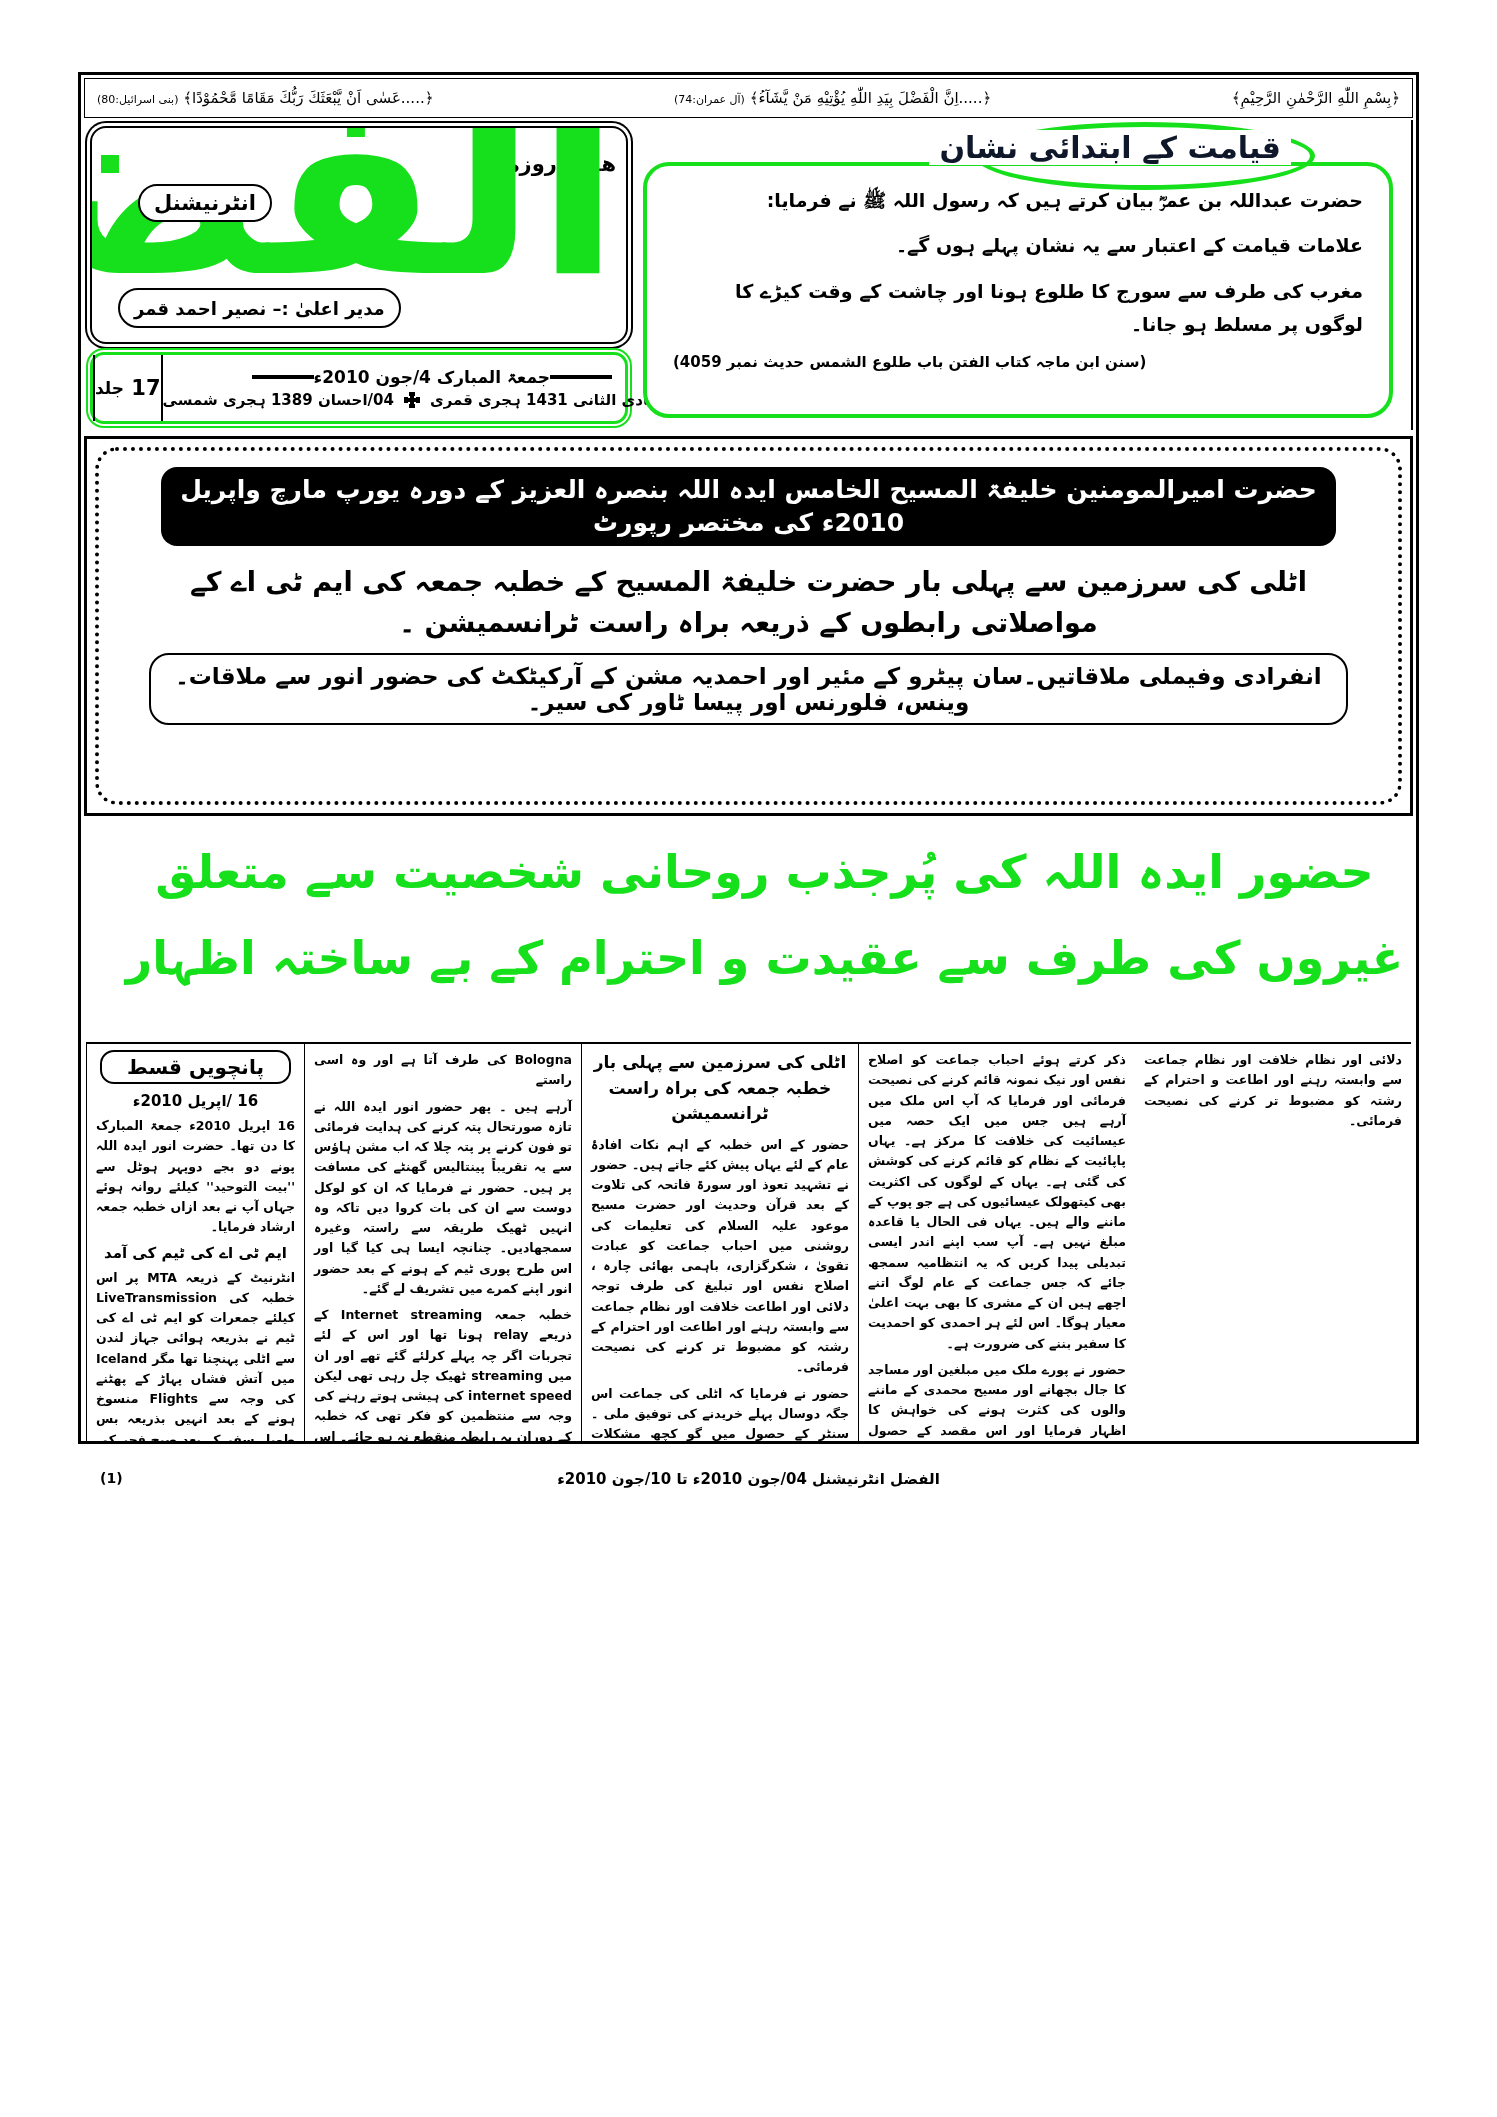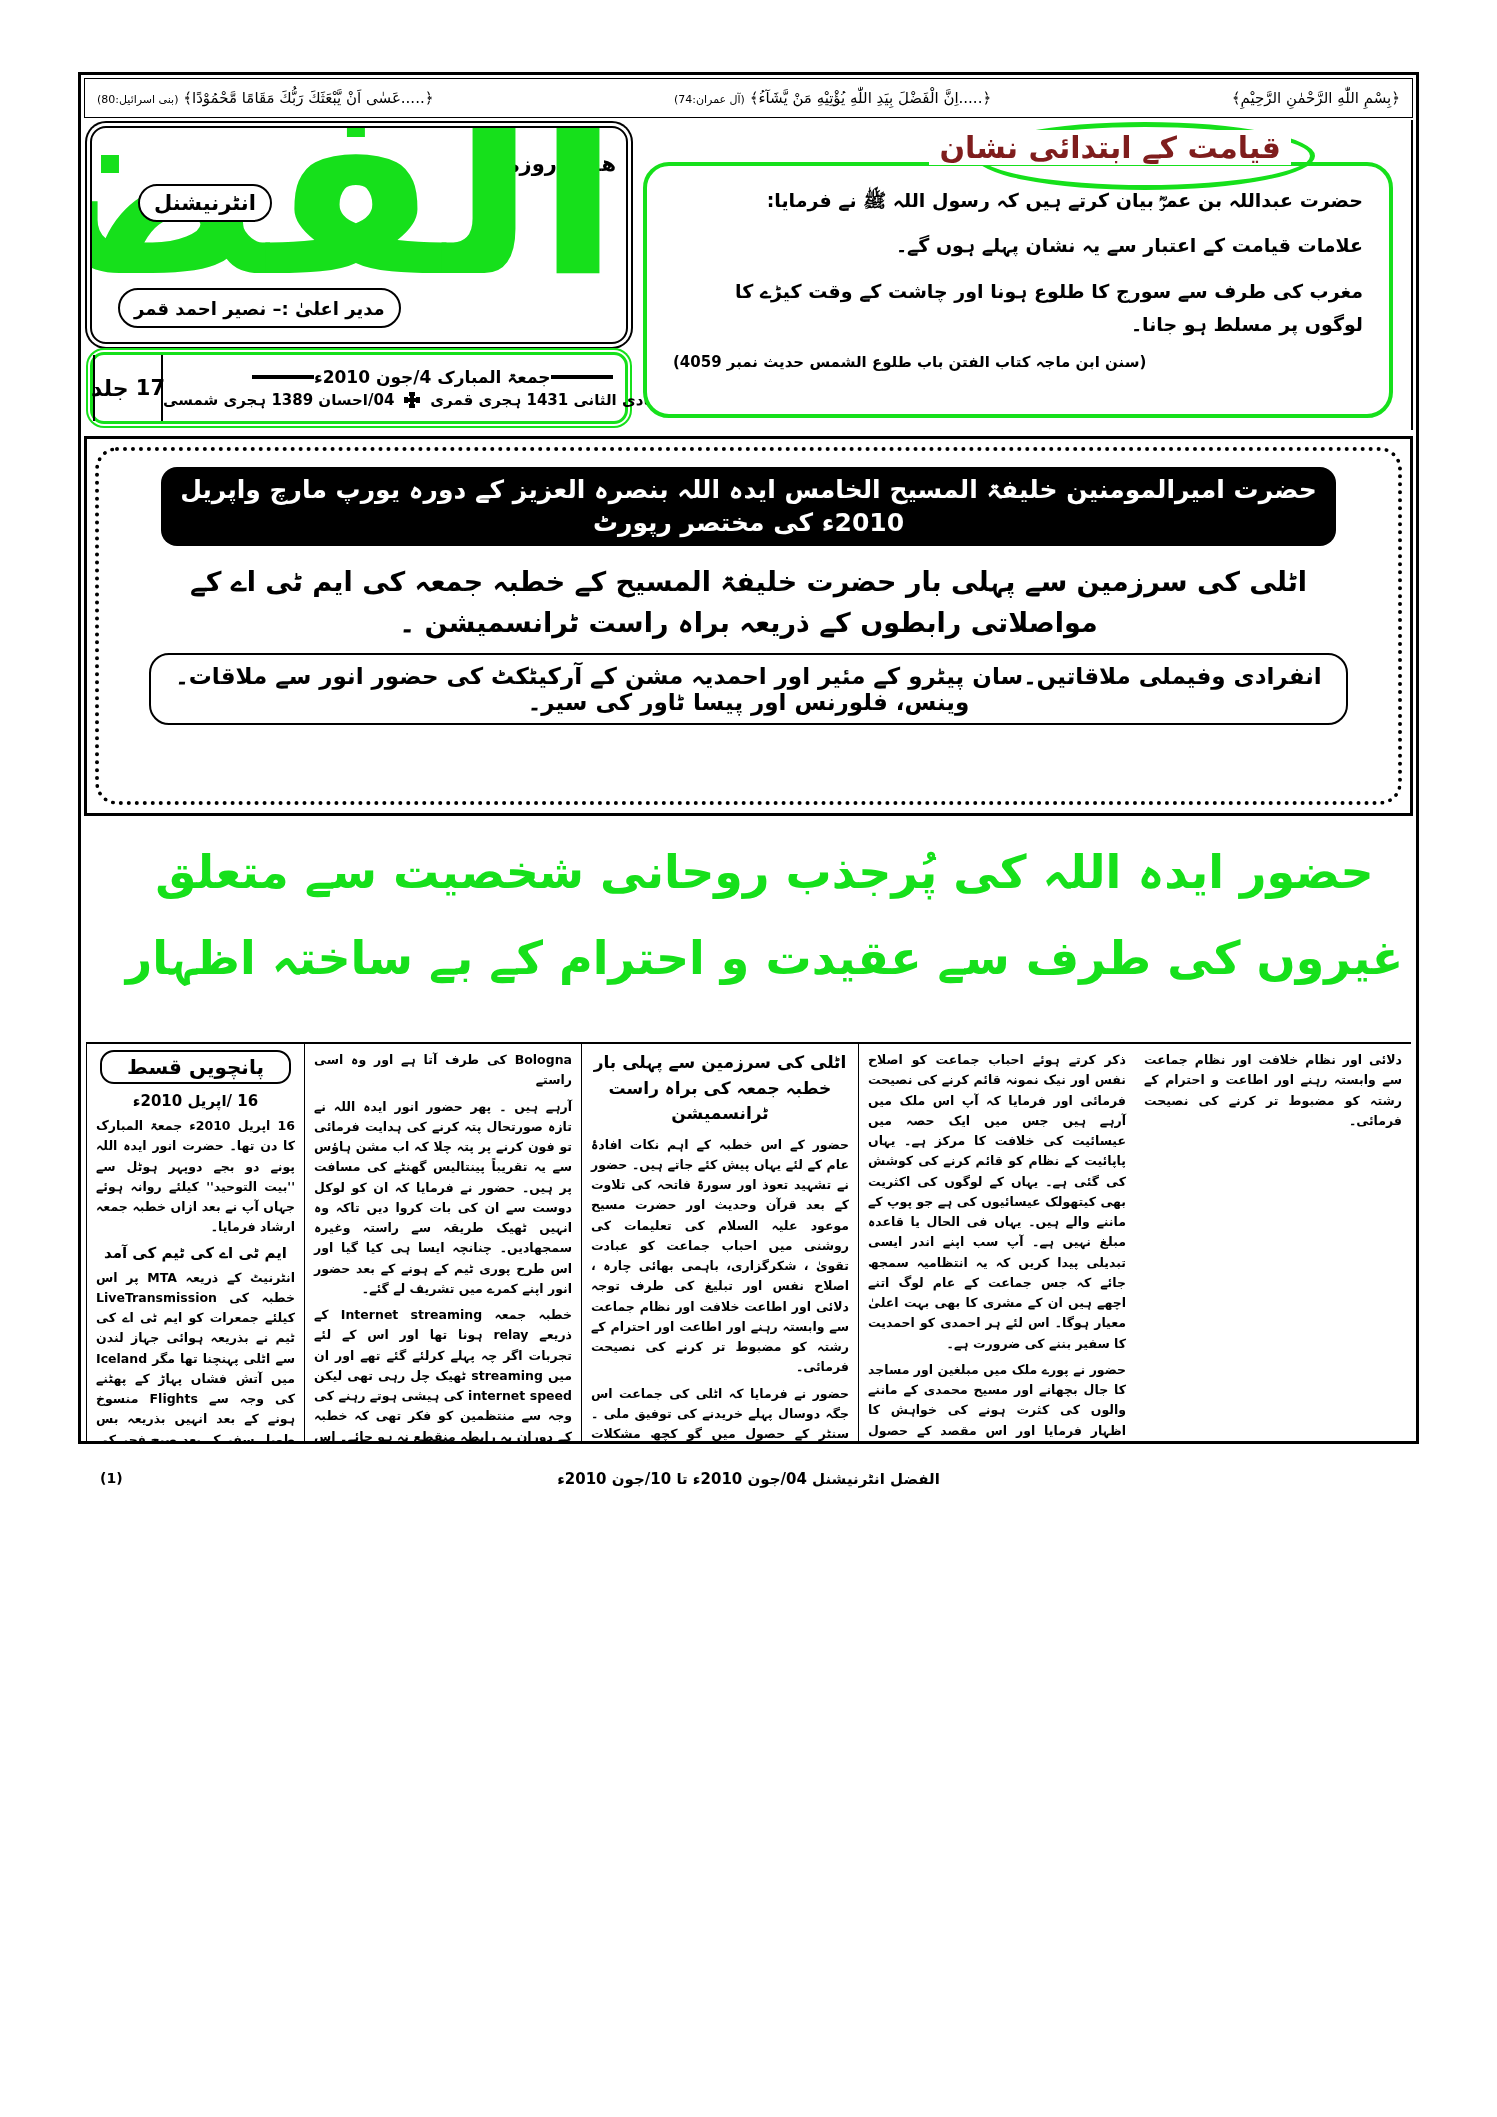--- a/index.html
+++ b/index.html
@@ -112,21 +112,21 @@
 
   
   .hadith-block{
     width:776px;height:310px;position:relative;box-sizing:border-box;
     border-left:0;
     padding:0 8px 0 6px;
     border-right:2.5px solid #000;
   }
   .hadith-title{
     position:absolute;right:120px;top:10px;
-    font-size:30px;font-weight:700;color:#7f1d1d;
+    font-size:30px;font-weight:700;color:#0f172a;
     direction:rtl;
     z-index:3;
     background:#fff;padding:0 10px;
   }
   .hadith-ellipse{
     position:absolute;right:96px;top:2px;width:330px;height:58px;
     border:5px solid #16E01B;border-radius:50%;
     z-index:2;
   }
   .hadith-box{
@@ -271,21 +271,21 @@
       <div class="logo-box">
         <div class="weekly-tag">هفت روزه</div>
         <div class="logo-word">الفضل</div>
         <div class="pill pill-intl">انٹرنیشنل</div>
         <div class="pill pill-editor">مدیر اعلیٰ :– نصیر احمد قمر</div>
       </div>
 
       <div class="date-bar">
         <div class="date-cell vol-cell">
           <span>17</span>&nbsp;
-          <span style="font-size:22px">جلد</span>
+          <span style="font-size:17px">جلد</span>
         </div>
         <div class="date-mid">
           <div class="date-line1">
             <span class="rule"></span>
             <span>جمعۃ المبارک 4/جون 2010ء</span>
             <span class="rule"></span>
           </div>
           <div class="date-line2">
             <span>20 /جمادی الثانی 1431 ہجری قمری</span>
             <span class="flower"></span>

